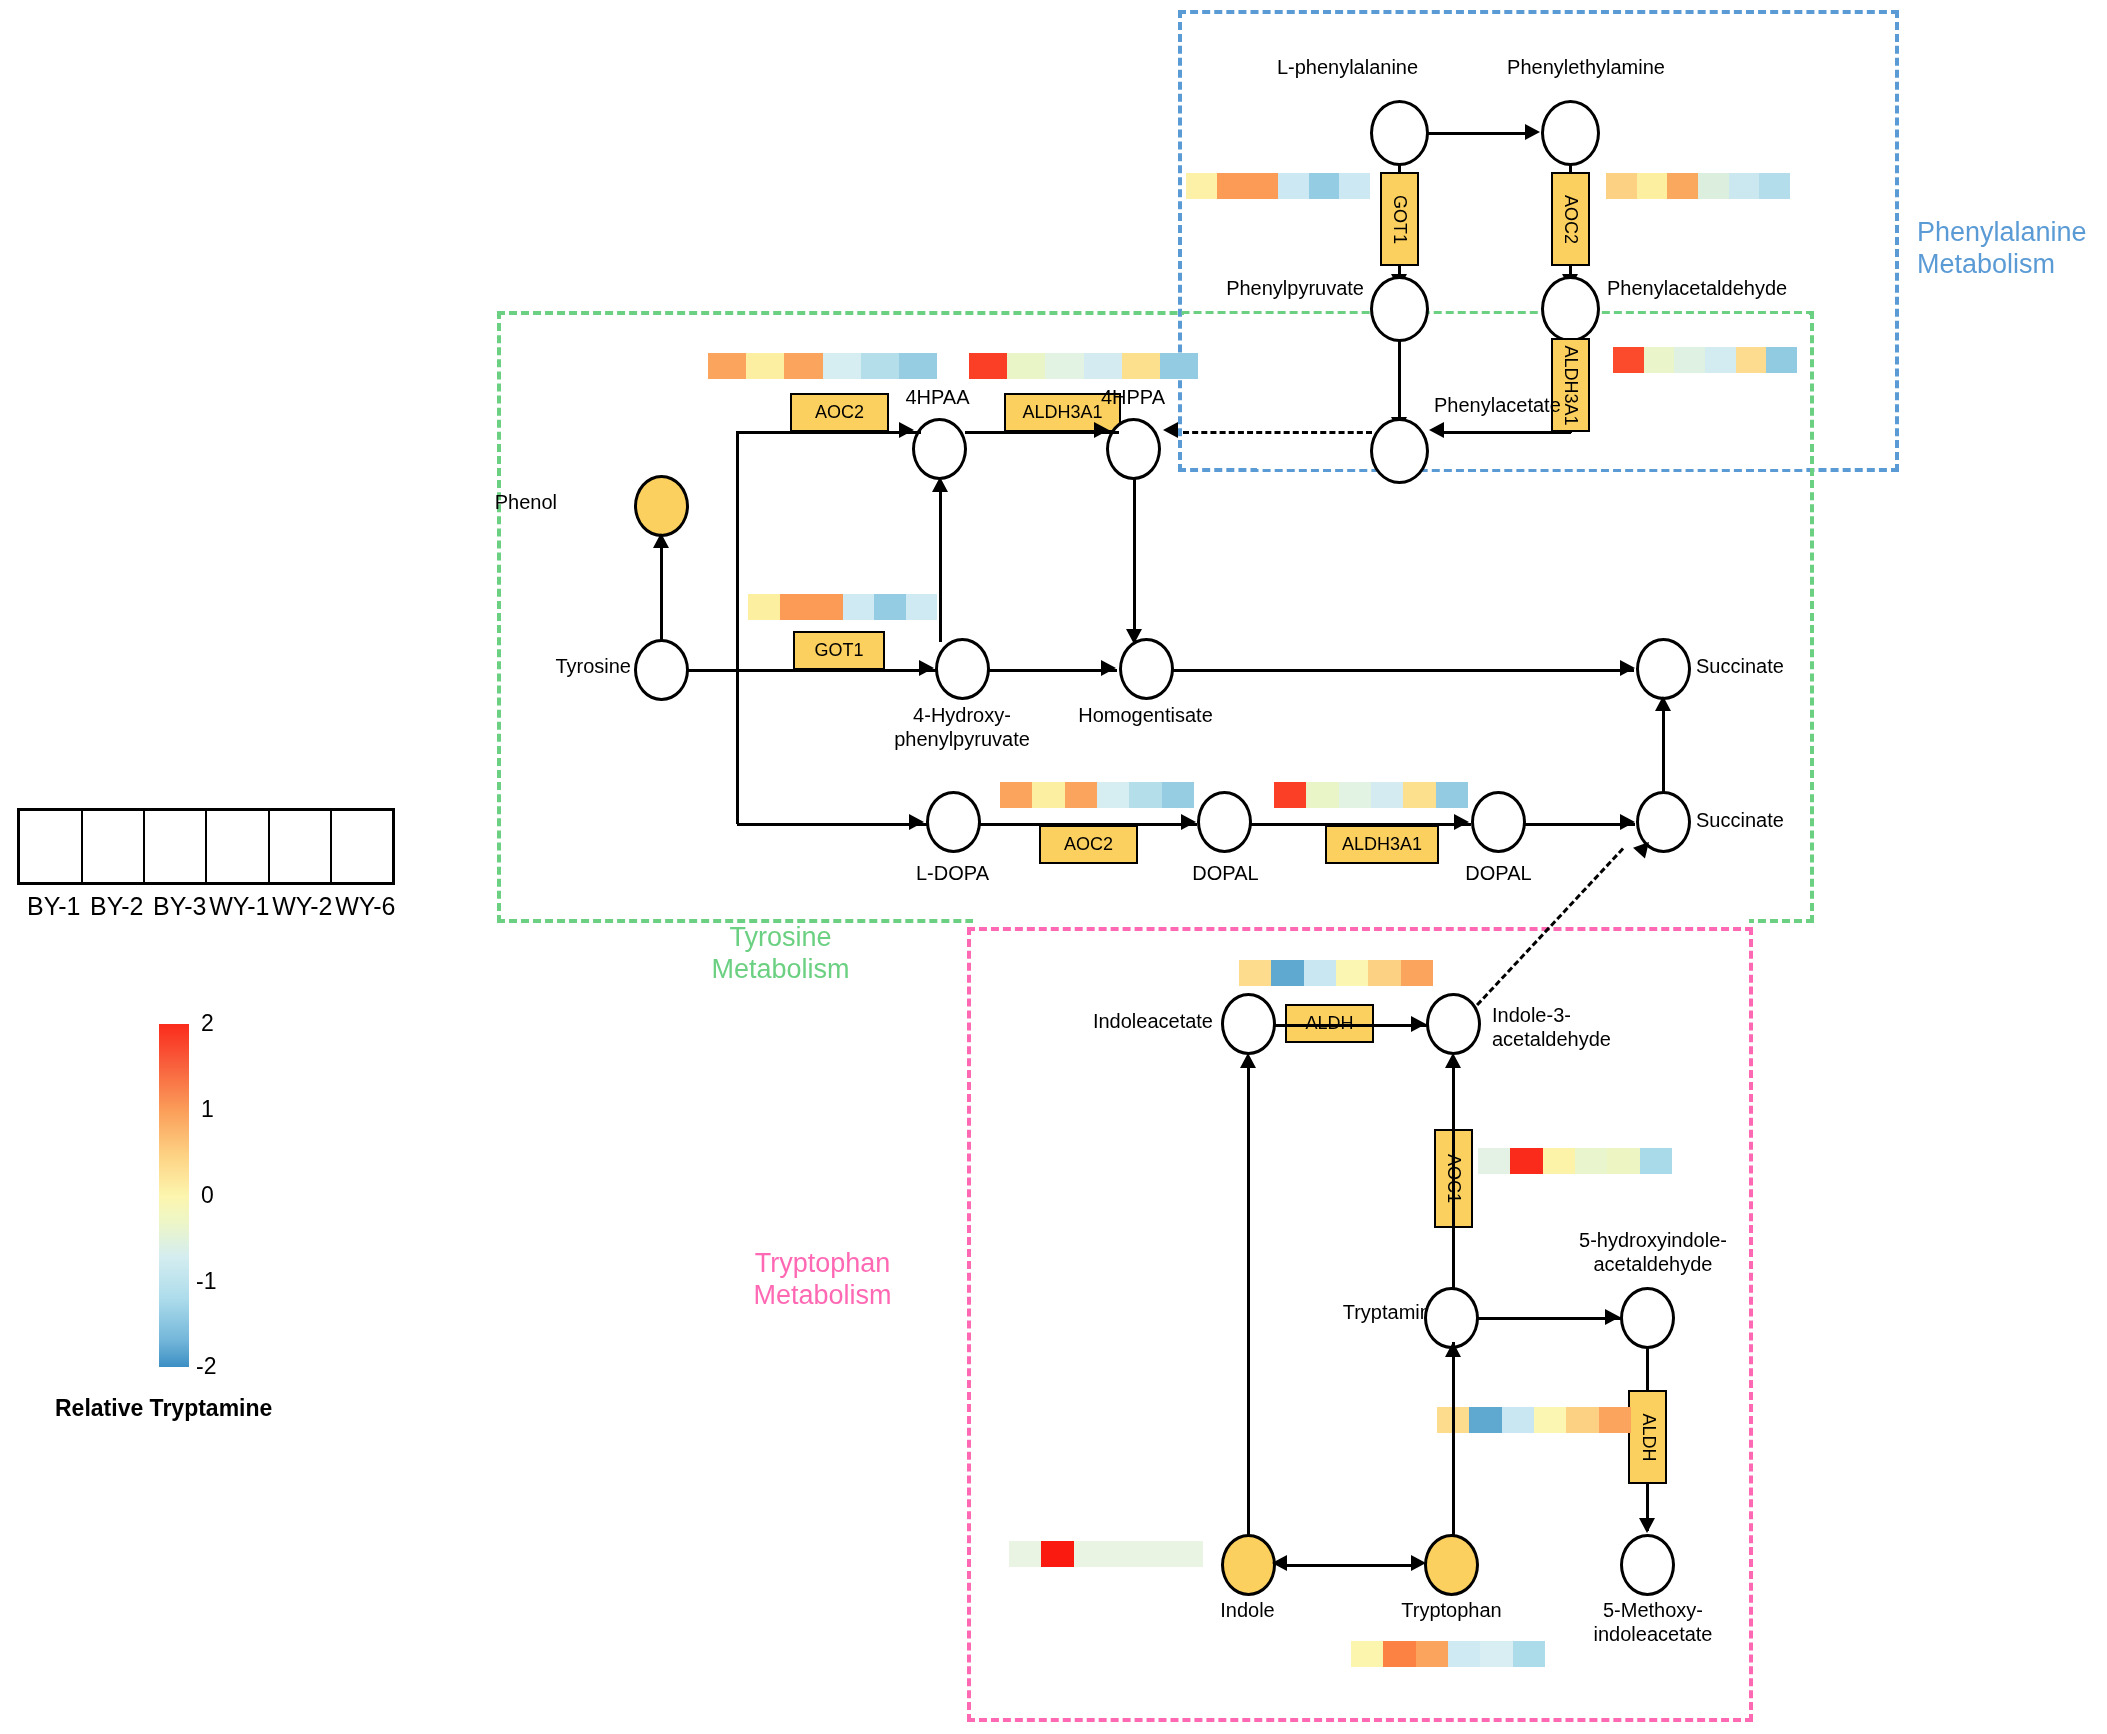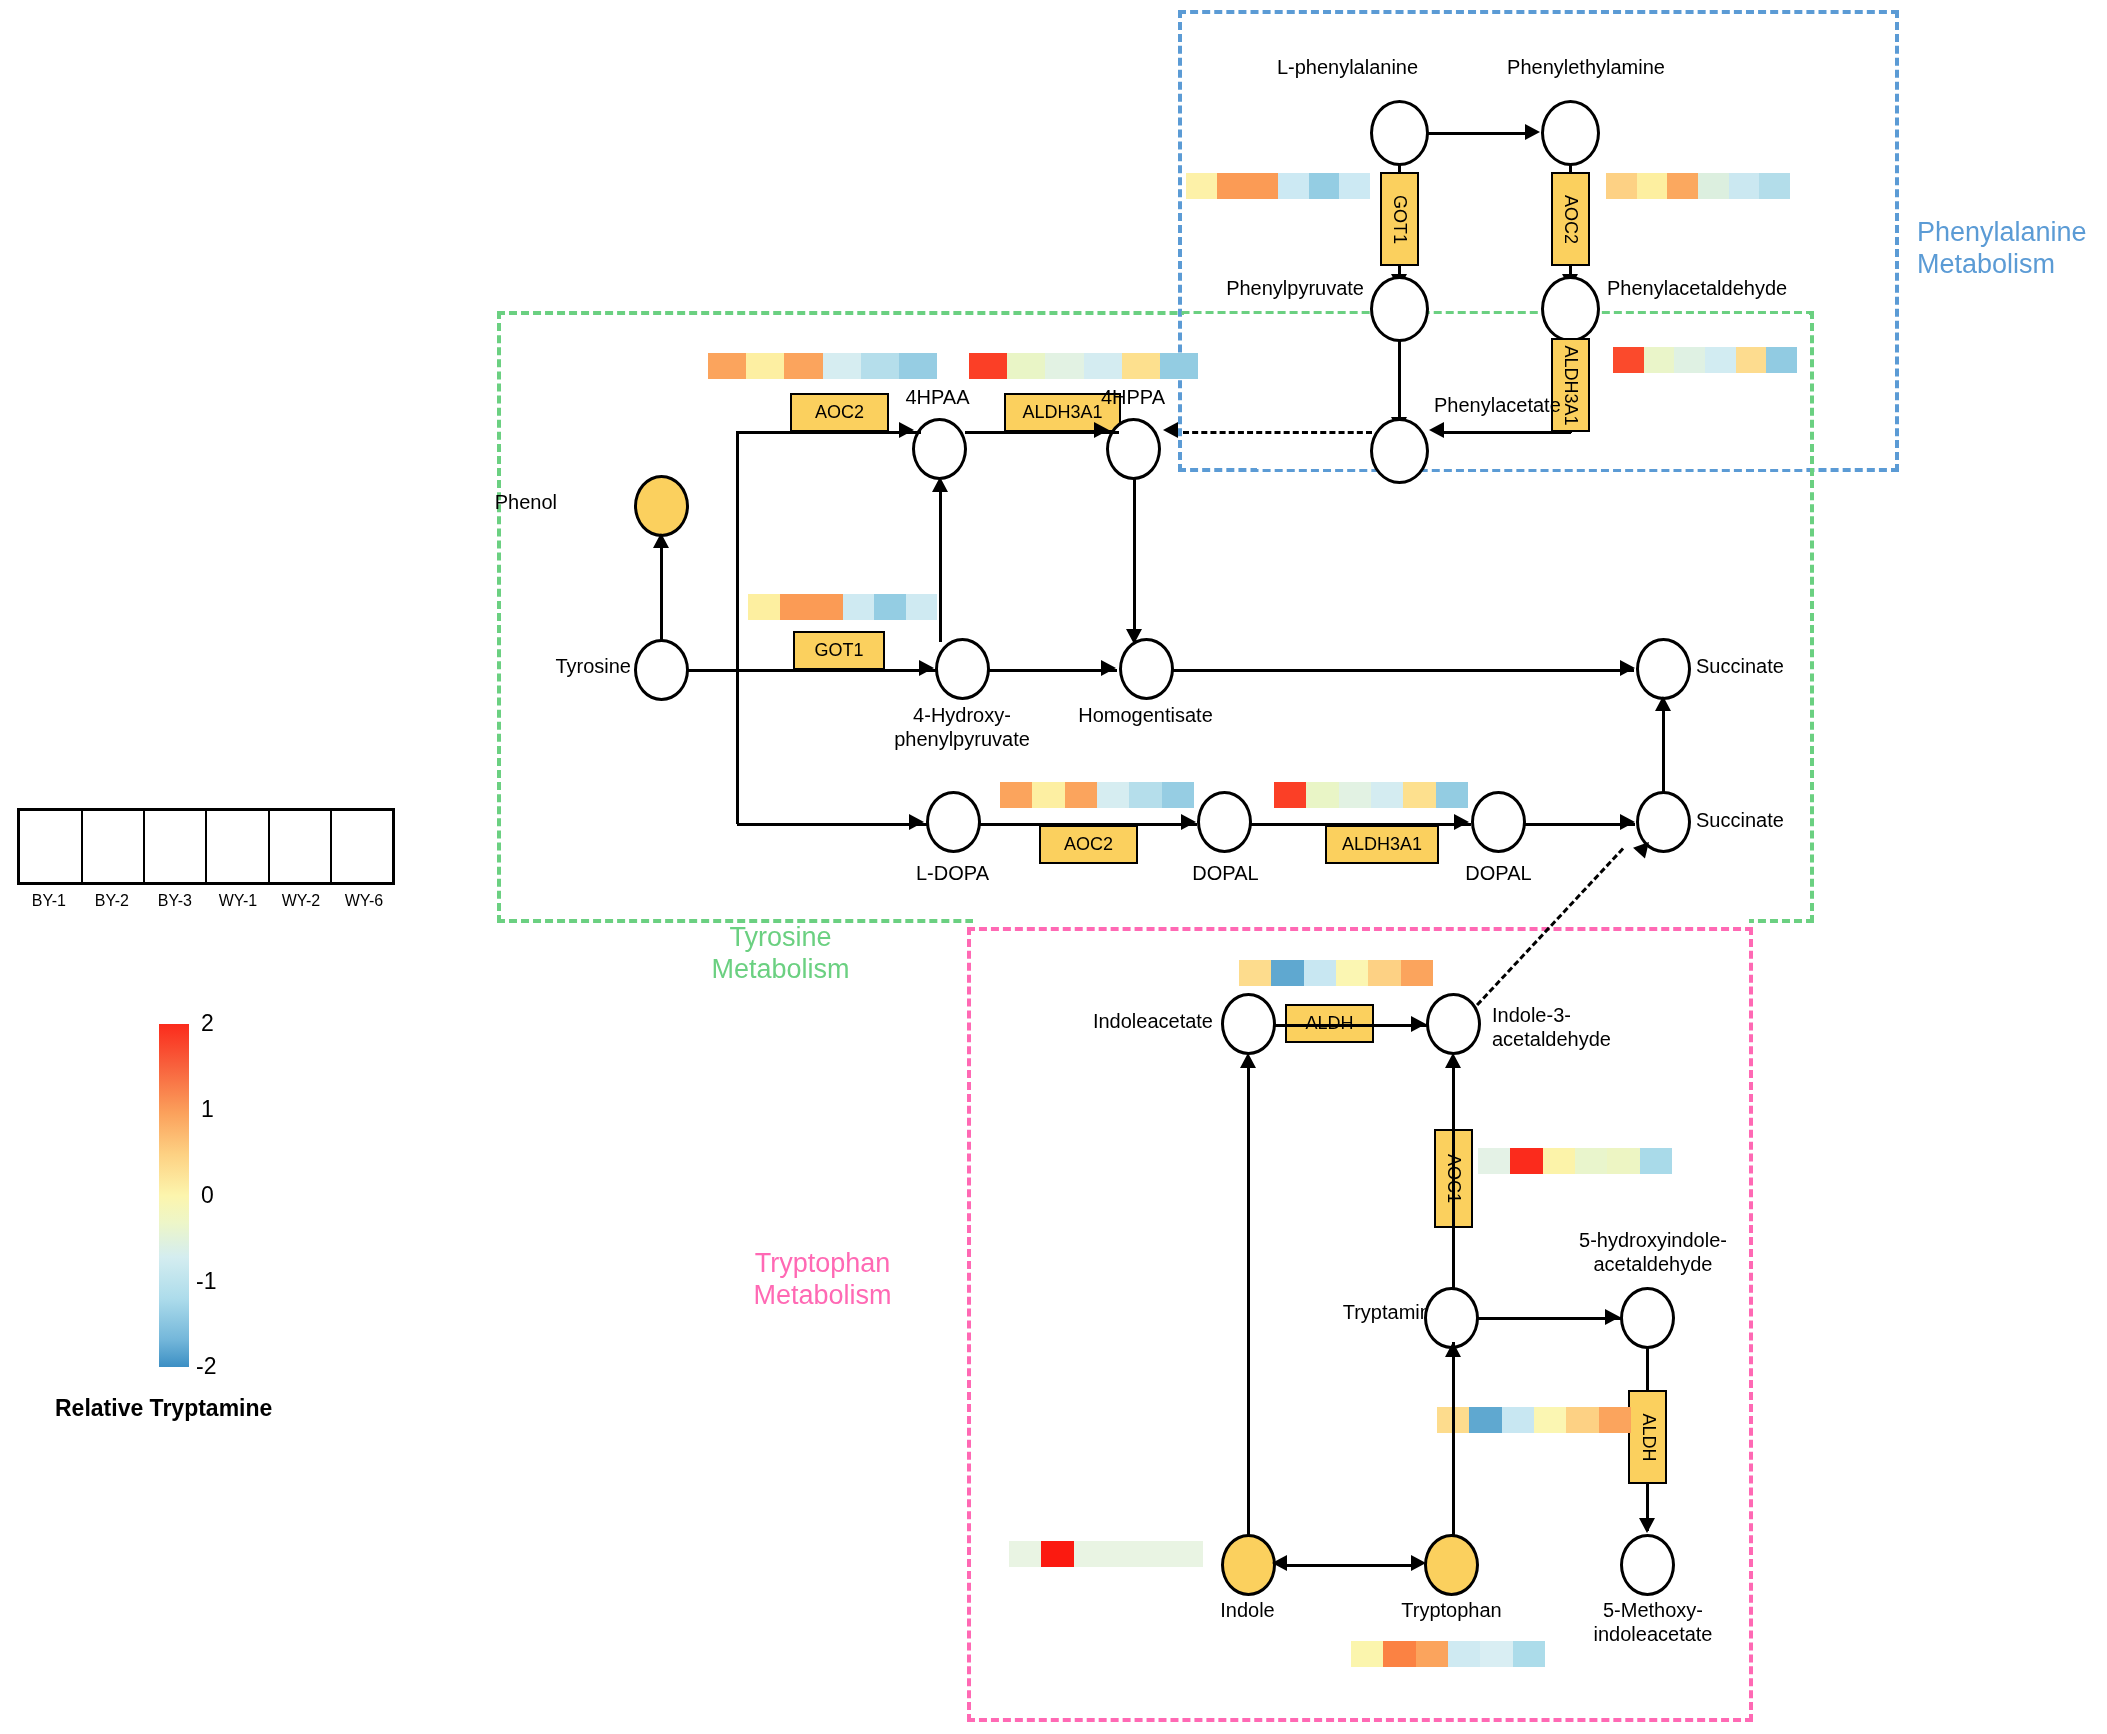--- a/index.html
+++ b/index.html
@@ -51,21 +51,21 @@
   .ah.right{border-left:15px solid #000;border-top:8.5px solid transparent;border-bottom:8.5px solid transparent;}
   .ah.left{border-right:15px solid #000;border-top:8.5px solid transparent;border-bottom:8.5px solid transparent;}
   .ah.up{border-bottom:15px solid #000;border-left:8.5px solid transparent;border-right:8.5px solid transparent;}
   .ah.down{border-top:15px solid #000;border-left:8.5px solid transparent;border-right:8.5px solid transparent;}
 
   
   .samplebox{position:absolute;display:flex;border:3px solid #000;box-sizing:border-box;background:#fff;}
   .samplebox .cell{flex:1 1 0;border-right:2.5px solid #000;box-sizing:border-box;}
   .samplebox .cell:last-child{border-right:none;}
   .samplelabels{position:absolute;display:flex;}
-  .samplelabels span{flex:1 1 0;text-align:center;font-size:16px;color:#000;}
+  .samplelabels span{flex:1 1 0;text-align:right;font-size:25px;color:#000;}
 
   
   .cbar{position:absolute;width:30px;}
   .cbar .grad{position:absolute;inset:0;
     background:linear-gradient(to bottom,
       #FB2B1C 0%,
       #F8603C 12%,
       #FBA15C 26%,
       #FDD183 38%,
       #FCF5AD 50%,

